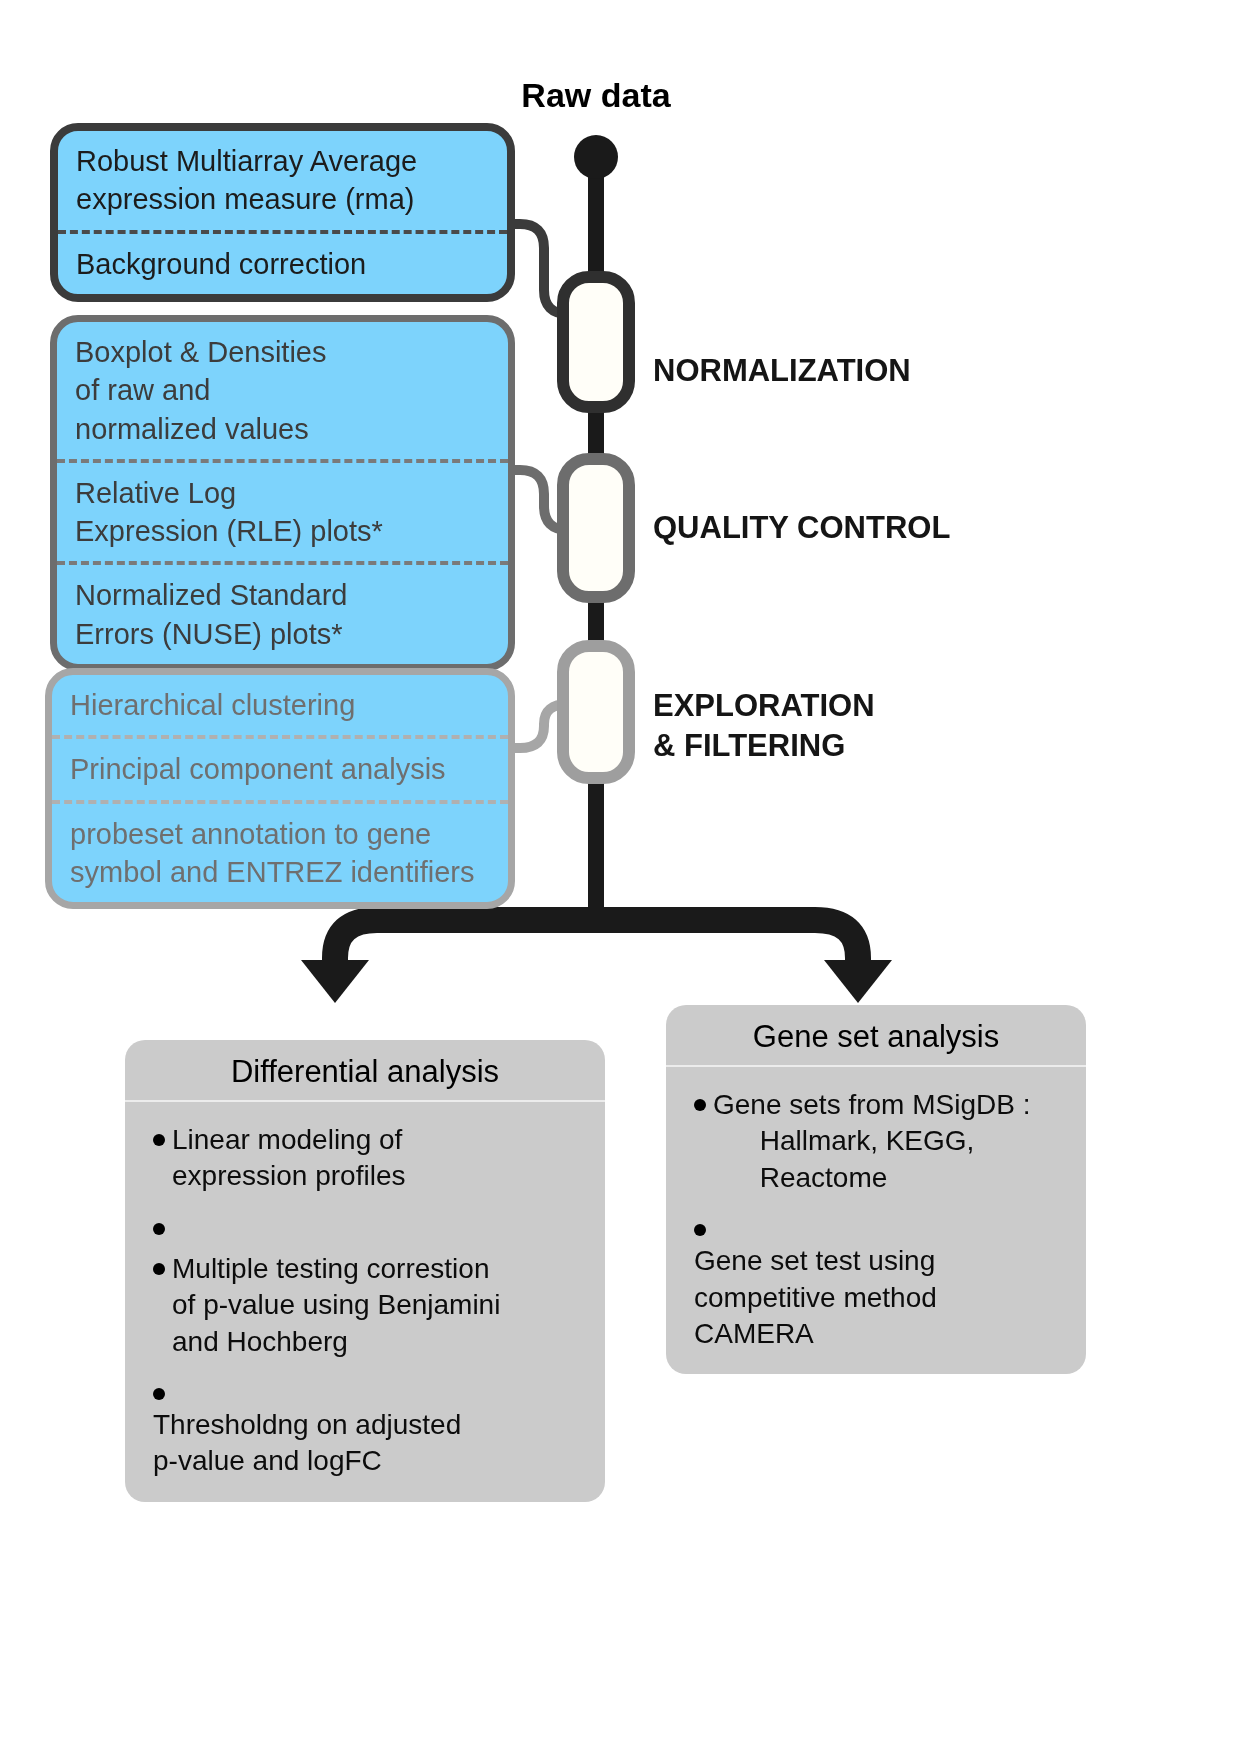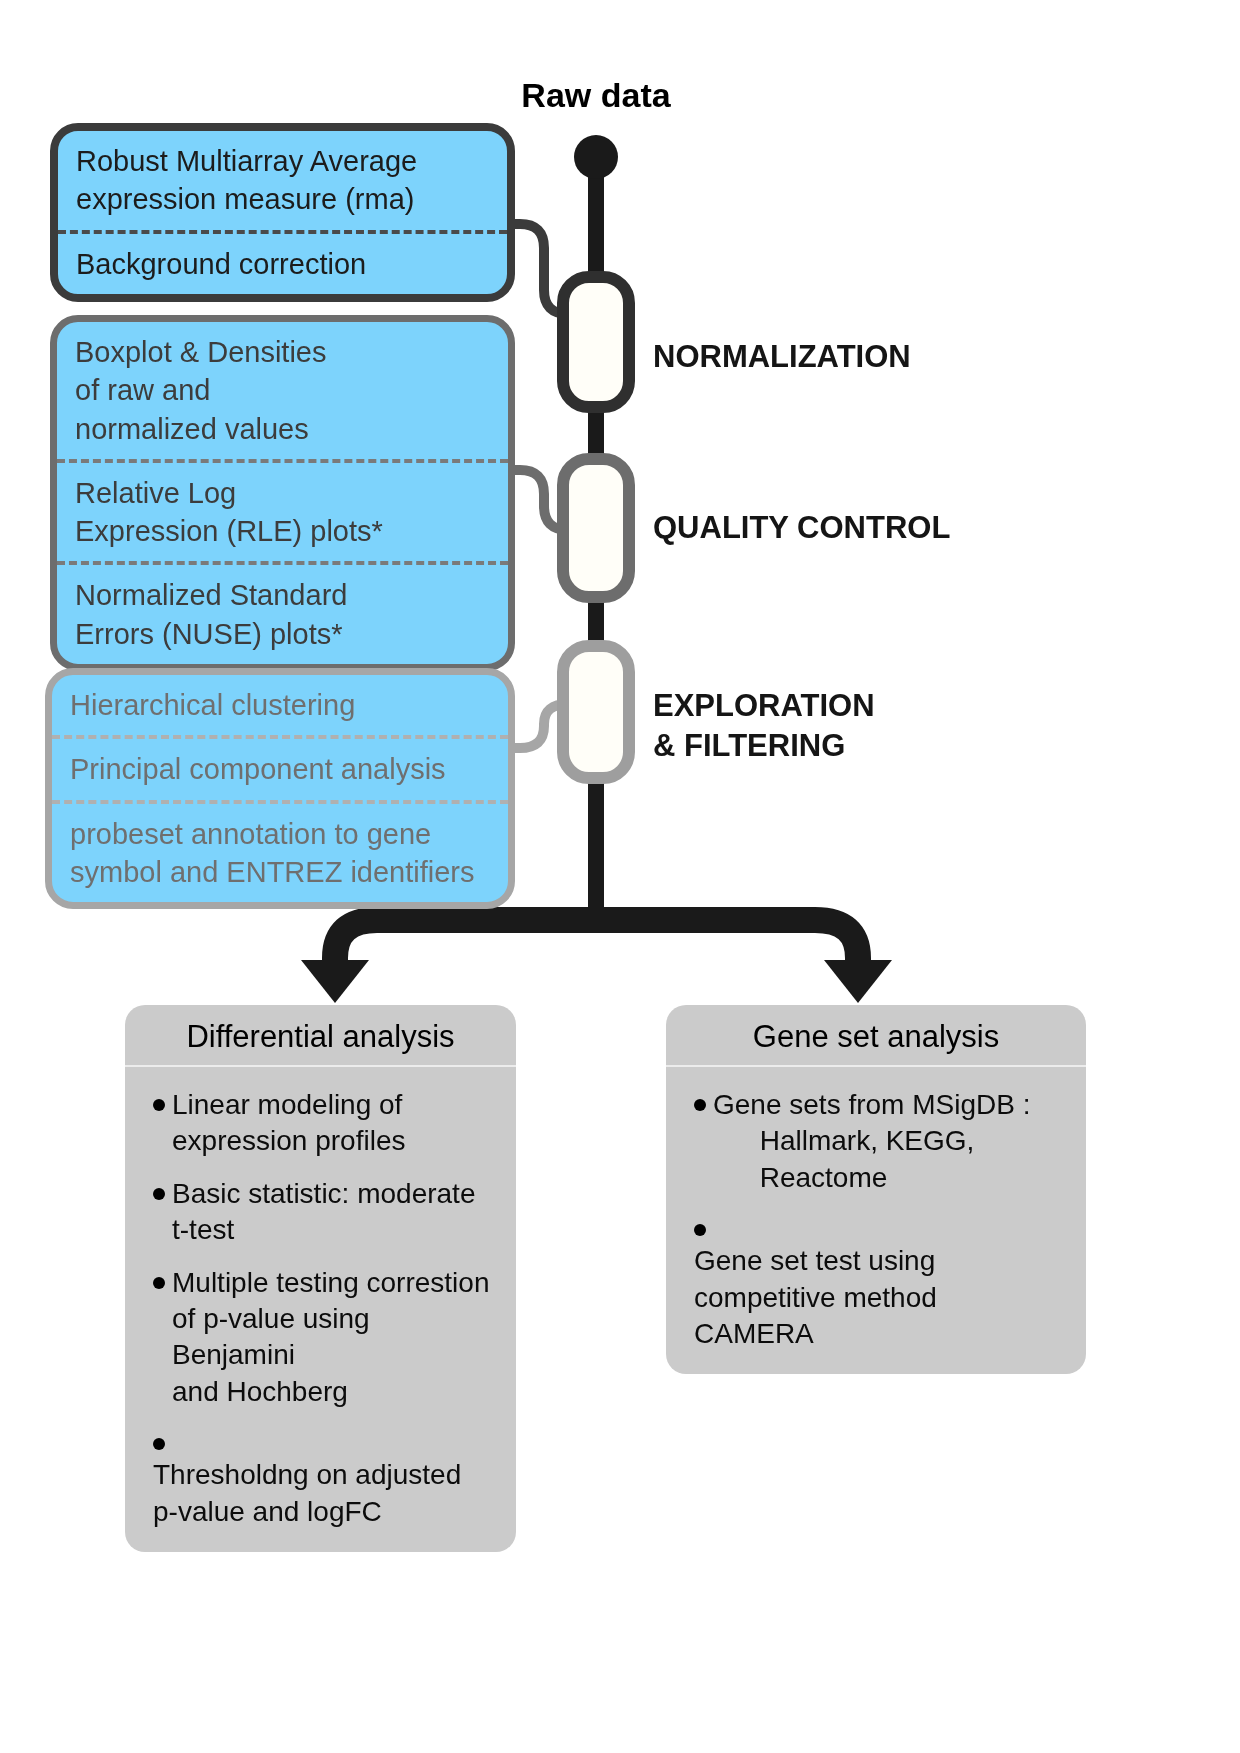--- a/index.html
+++ b/index.html
@@ -115,32 +115,31 @@
 Errors (NUSE) plots*</div>
     </div>
 
   <div class="stage-box b3" style="left:45px;top:668px;width:470px;">
       <div class="section">Hierarchical clustering</div>
       <div class="section">Principal component analysis</div>
       <div class="section">probeset annotation to gene
 symbol and ENTREZ identifiers</div>
     </div>
 
-  <div class="stage-label" style="left:653px;top:337px;">NORMALIZATION</div>
+  <div class="stage-label" style="left:653px;top:351px;">NORMALIZATION</div>
   <div class="stage-label" style="left:653px;top:508px;">QUALITY CONTROL</div>
   <div class="stage-label" style="left:653px;top:686px;">EXPLORATION
 &amp; FILTERING</div>
 
-  <div class="analysis-box" style="left:125px;top:1005px;width:391px;">
+  <div class="analysis-box" style="left:125px;top:1040px;width:480px;">
     <div class="analysis-title">Differential analysis</div>
     <div class="analysis-body">
         <div class="bullet"><span class="dot"></span><span>Linear modeling of
 expression profiles</span></div>
-        <div class="bullet"><span class="dot"></span><span>Basic statistic: moderate
-t-test</span></div>
+        <div class="bullet"><span class="dot"></span></div>
         <div class="bullet"><span class="dot"></span><span>Multiple testing correstion
 of p-value using Benjamini
 and Hochberg</span></div>
         <div class="bullet"><span class="dot"></span><span>Thresholdng on adjusted
 p-value and logFC</span></div>
       </div>
   </div>
 
   <div class="analysis-box" style="left:650px;top:1005px;width:420px;margin-left:16px;">
     <div class="analysis-title">Gene set analysis</div>

